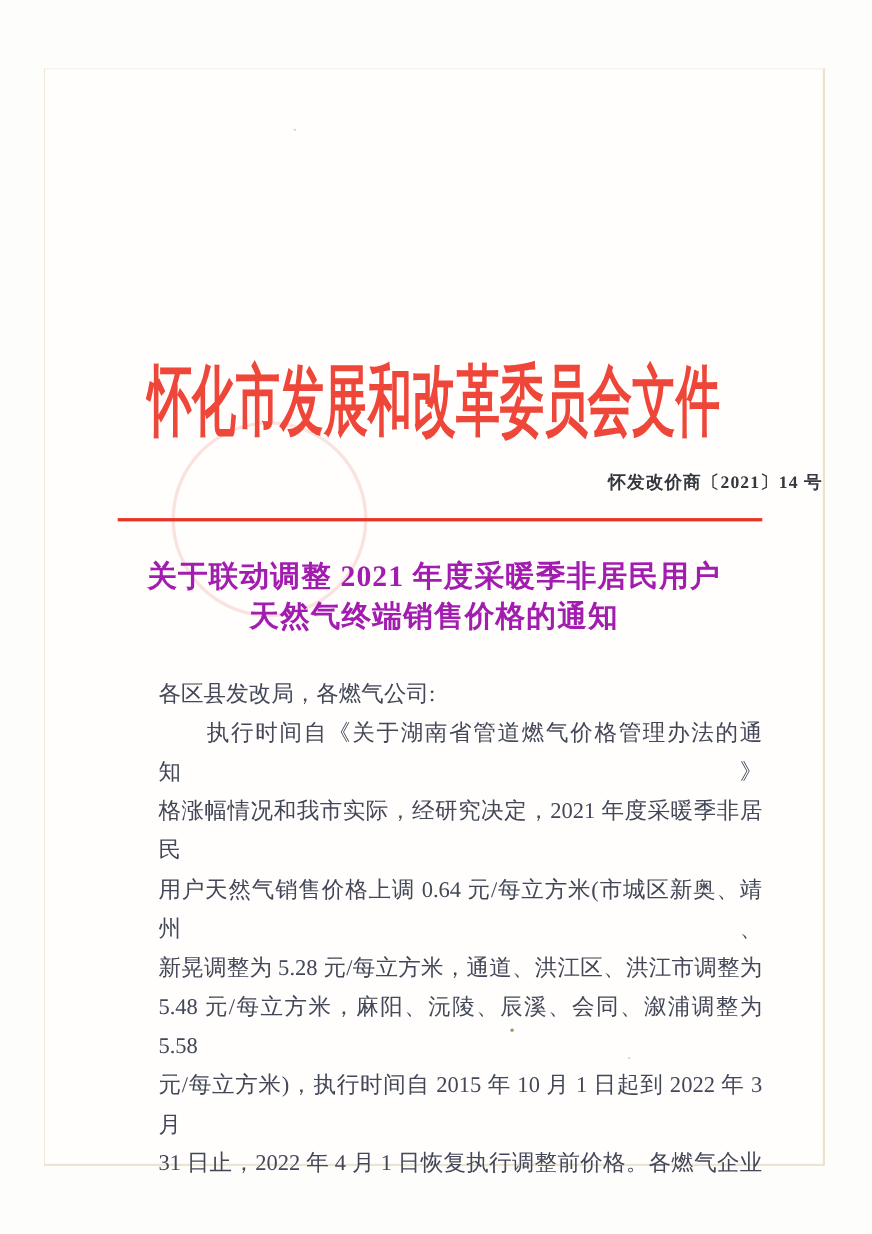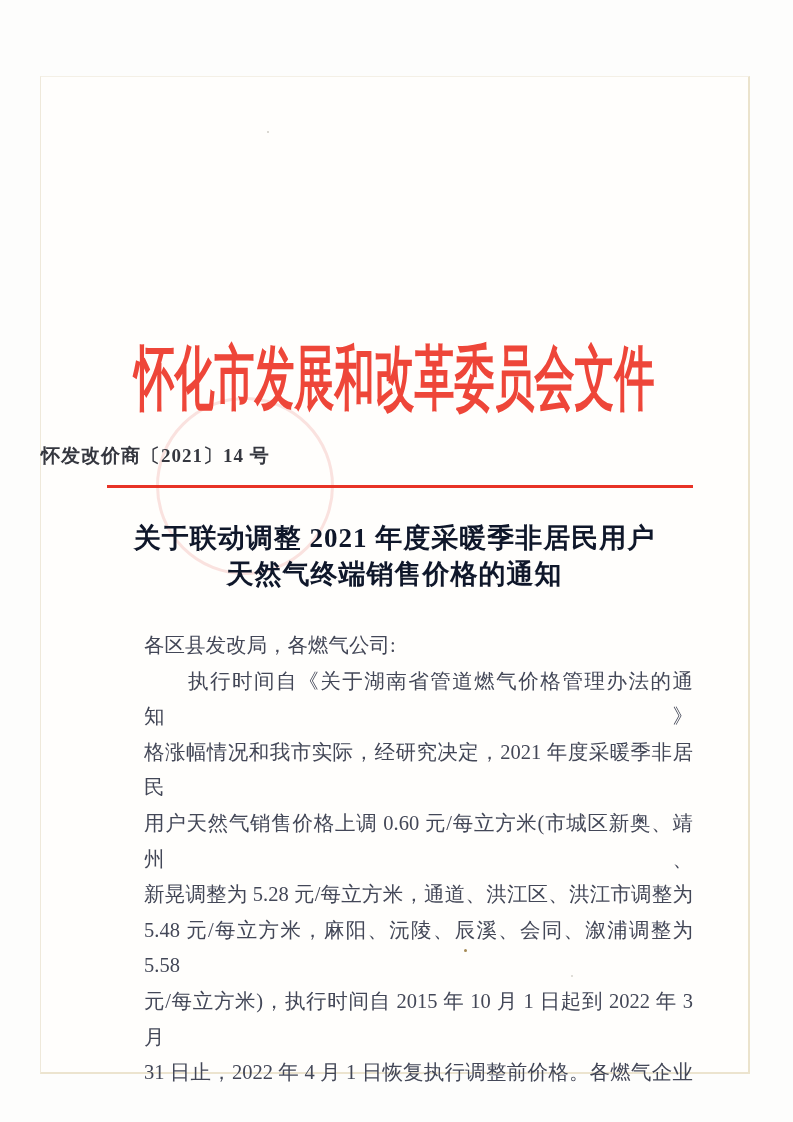--- a/index.html
+++ b/index.html
@@ -4,54 +4,54 @@
 <style>
   html,body{margin:0;padding:0;}
   body{
     width:793px;height:1122px;
     background:#fdfdfc;
     position:relative;
     overflow:hidden;
     font-family:"Liberation Serif","DejaVu Serif",serif;
   }
   .page{
-    position:absolute;left:40px;top:76px;width:707px;height:995px;
+    position:absolute;left:40px;top:62px;width:707px;height:995px;
     background:#fffefc;
     border-left:1px solid #efe9da;
     border-top:1px solid #f4f0e6;
     border-right:2px solid #ebe3cc;
     border-bottom:2px solid #ece4cf;
   }
   .seal{
     position:absolute;left:115px;top:320px;width:172px;height:172px;
     border-radius:50%;
     border:3px solid rgba(240,168,162,0.32);
   }
   .agency{
     position:absolute;top:253px;left:0;right:0;
     text-align:center;white-space:nowrap;
     font-weight:bold;font-size:40px;letter-spacing:0px;
     color:#ee4639;
     transform:scaleY(1.75);transform-origin:50% 0;
   }
   .docnum{
     position:absolute;top:366px;left:0;right:0;
-    text-align:left;
-    font-size:19px;font-weight:bold;letter-spacing:1px;
+    text-align:right;
+    font-size:16px;font-weight:bold;letter-spacing:1px;
     color:#35373f;
   }
   .rule{
     position:absolute;top:408px;left:66px;width:586px;height:3px;
     background:#e83326;
   }
   .title{
     position:absolute;top:443px;left:0;right:0;
     text-align:center;
     font-size:27px;line-height:36px;font-weight:bold;letter-spacing:1px;
-    color:#0f172a;
+    color:#a21caf;
   }
   .bodytext{
     position:absolute;top:551px;left:103px;width:549px;
     font-size:20.5px;line-height:35.6px;
     color:#434757;
   }
   .line.just{text-align:justify;text-align-last:justify;}
   .line.greet{text-align:left;}
   .speck{position:absolute;border-radius:50%;}
   .speck.s1{left:226px;top:54px;width:2px;height:2px;background:#cfccc6;}
@@ -72,21 +72,21 @@
 
   <div class="title">
     <div>关于联动调整 2021 年度采暖季非居民用户</div>
     <div>天然气终端销售价格的通知</div>
   </div>
 
   <div class="bodytext">
     <div class="line greet">各区县发改局，各燃气公司:</div>
     <div class="line just">　　执行时间自《关于湖南省管道燃气价格管理办法的通知》</div>
     <div class="line just">格涨幅情况和我市实际，经研究决定，2021 年度采暖季非居民</div>
-    <div class="line just">用户天然气销售价格上调 0.60 元/每立方米(市城区新奥、靖州、</div>
+    <div class="line just">用户天然气销售价格上调 0.64 元/每立方米(市城区新奥、靖州、</div>
     <div class="line just">新晃调整为 5.28 元/每立方米，通道、洪江区、洪江市调整为</div>
     <div class="line just">5.48 元/每立方米，麻阳、沅陵、辰溪、会同、溆浦调整为 5.58</div>
     <div class="line just">元/每立方米)，执行时间自 2015 年 10 月 1 日起到 2022 年 3 月</div>
     <div class="line just">31 日止，2022 年 4 月 1 日恢复执行调整前价格。各燃气企业</div>
   </div>
 
   <div class="speck s1"></div>
   <div class="speck s2"></div>
   <div class="speck s3"></div>
 </div>

